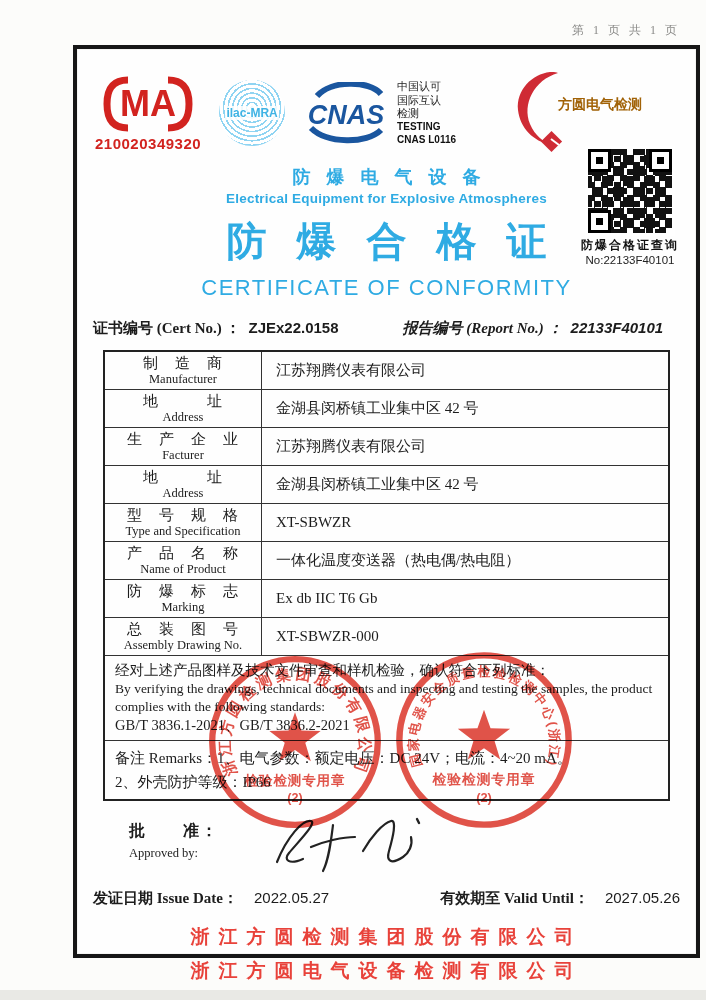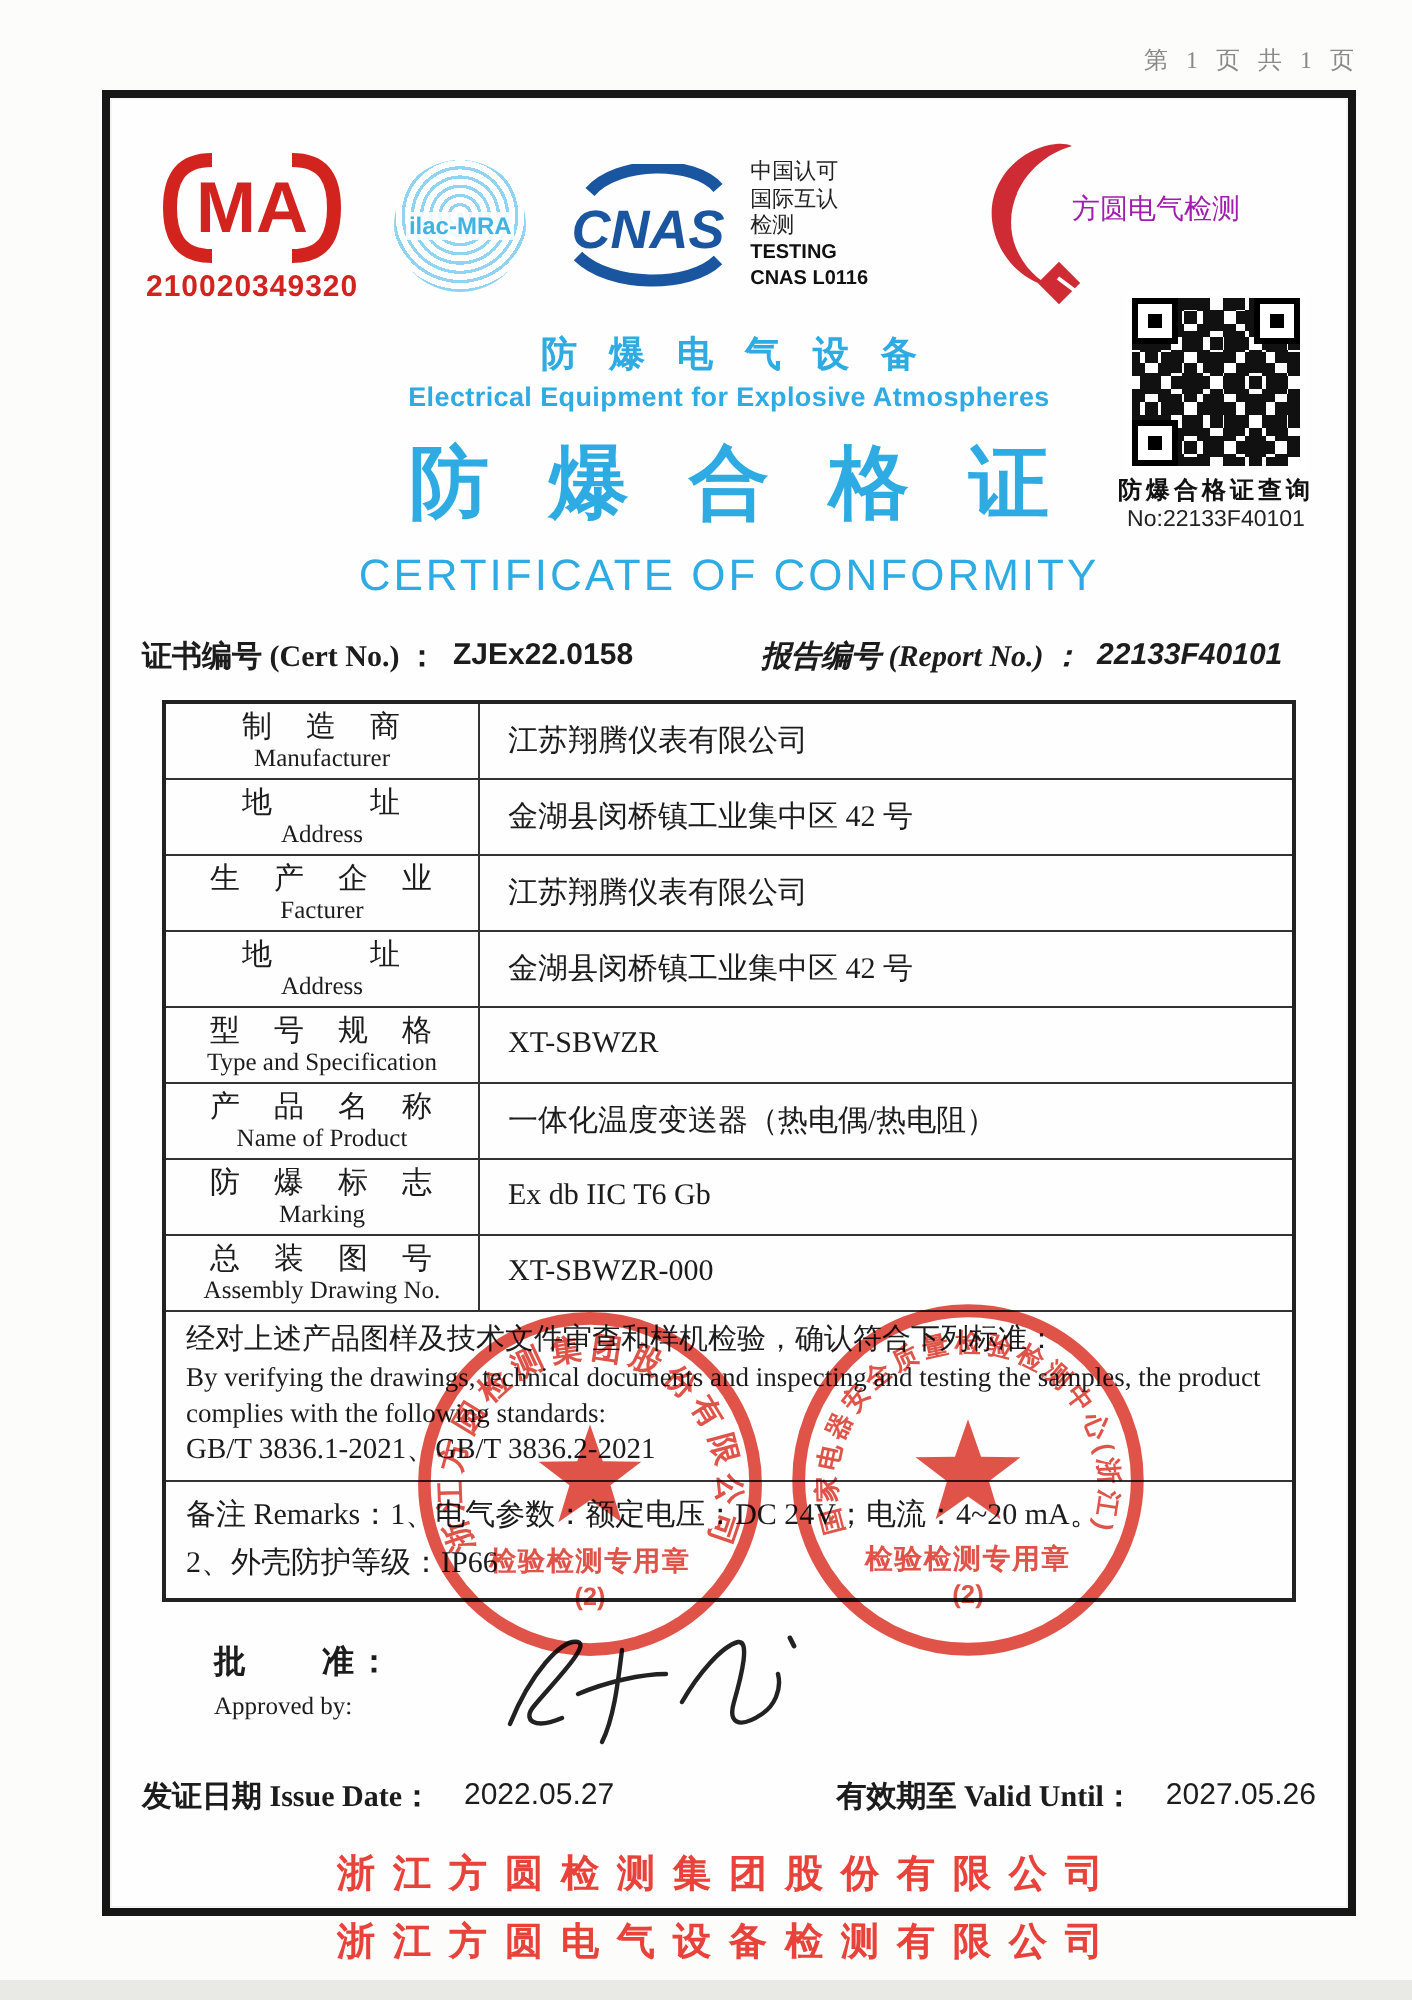--- a/index.html
+++ b/index.html
@@ -7,21 +7,21 @@
     width:706px;height:1000px;position:relative;
     background:#fcfcfa;
     font-family:"Liberation Serif","DejaVu Serif",serif;
     color:#1c1c1c;overflow:hidden;
   }
   .page-no{
     position:absolute;top:22px;right:26px;
     color:#8a8a88;font-size:12px;letter-spacing:3px;
   }
   .frame{
-    position:absolute;left:51px;top:45px;width:619px;height:905px;
+    position:absolute;left:73px;top:45px;width:619px;height:905px;
     border:4px solid #161616;background:#fefefe;
     box-shadow:inset 0 0 0 1px #f4f4f2;
   }
   .inner{position:relative;width:100%;height:100%;}
 
   
   .logo-row{display:flex;align-items:center;gap:18px;padding:16px 0 0 18px;height:96px;}
   .cma{display:flex;flex-direction:column;align-items:center;}
   .cma-num{color:#d2231f;font-weight:bold;font-size:15px;font-family:"Liberation Sans",sans-serif;letter-spacing:.5px;margin-top:2px;}
   .ilac{
@@ -30,21 +30,21 @@
     display:flex;align-items:center;justify-content:center;
   }
   .ilac span{
     background:rgba(255,255,255,.85);color:#3fb3e4;font-weight:bold;
     font-family:"Liberation Sans",sans-serif;font-size:12px;padding:0 1px;letter-spacing:0;
   }
   .cnas-wrap{display:flex;align-items:center;gap:8px;}
   .cnas-side{font-size:11px;line-height:1.25;color:#222;}
   .cnas-side .b{font-weight:bold;font-family:"Liberation Sans",sans-serif;font-size:10px;color:#111;}
   .fy-logo{display:flex;align-items:center;margin-left:30px;}
-  .fy-label{font-size:14px;color:#a21caf;font-weight:normal;margin-left:-38px;margin-top:-16px;}
+  .fy-label{font-size:14px;color:#a16207;font-weight:bold;margin-left:-38px;margin-top:-16px;}
 
   
   .title-block{text-align:center;margin-top:4px;color:#2fabe3;font-family:"Liberation Sans","DejaVu Sans",sans-serif;}
   .subject-zh{font-size:18px;font-weight:bold;letter-spacing:16px;padding-left:16px;}
   .subject-en{font-size:13.5px;font-weight:bold;margin-top:2px;letter-spacing:.2px;}
   .title-zh{font-size:40px;font-weight:bold;letter-spacing:30px;padding-left:30px;margin-top:8px;}
   .title-en{font-size:22px;letter-spacing:1.5px;margin-top:6px;font-weight:500;}
 
   
   .qr-box{position:absolute;top:100px;right:16px;width:100px;text-align:center;}

